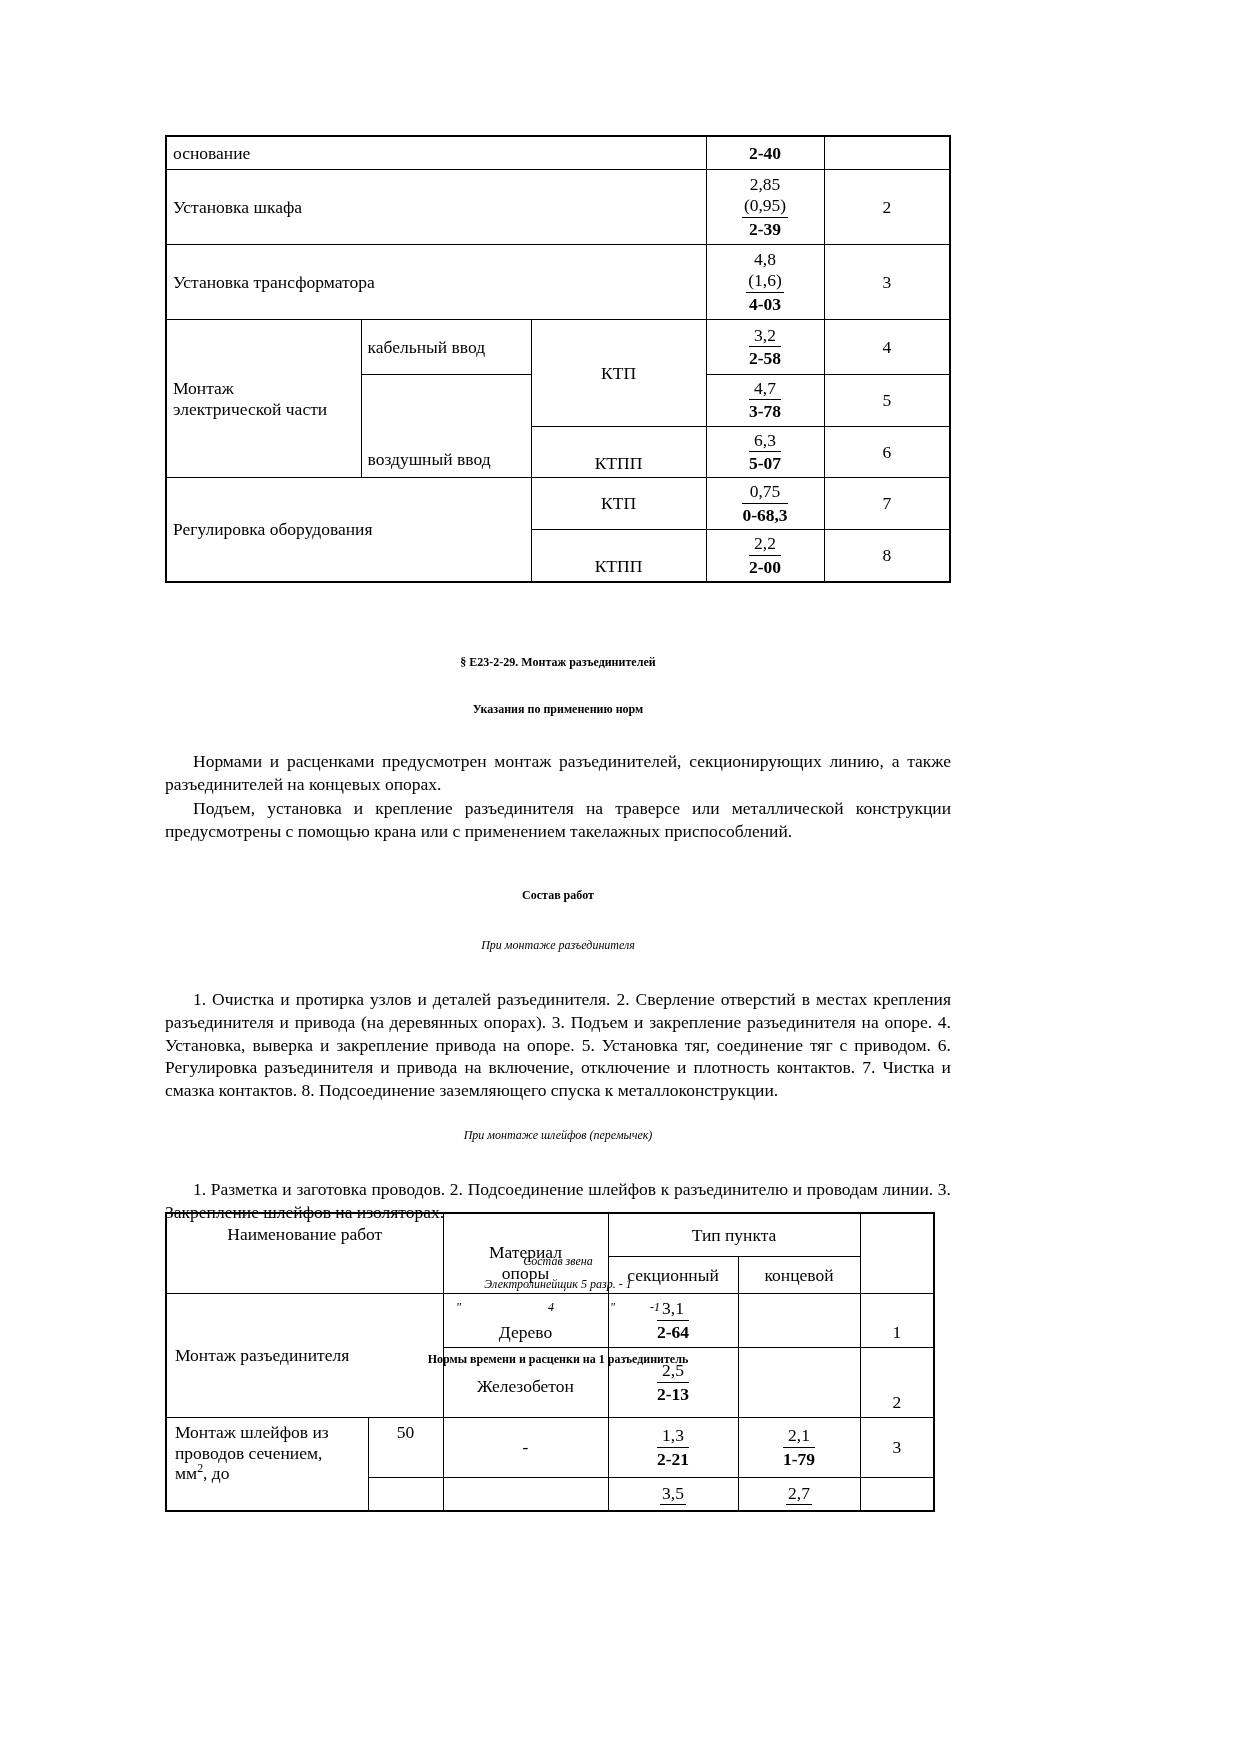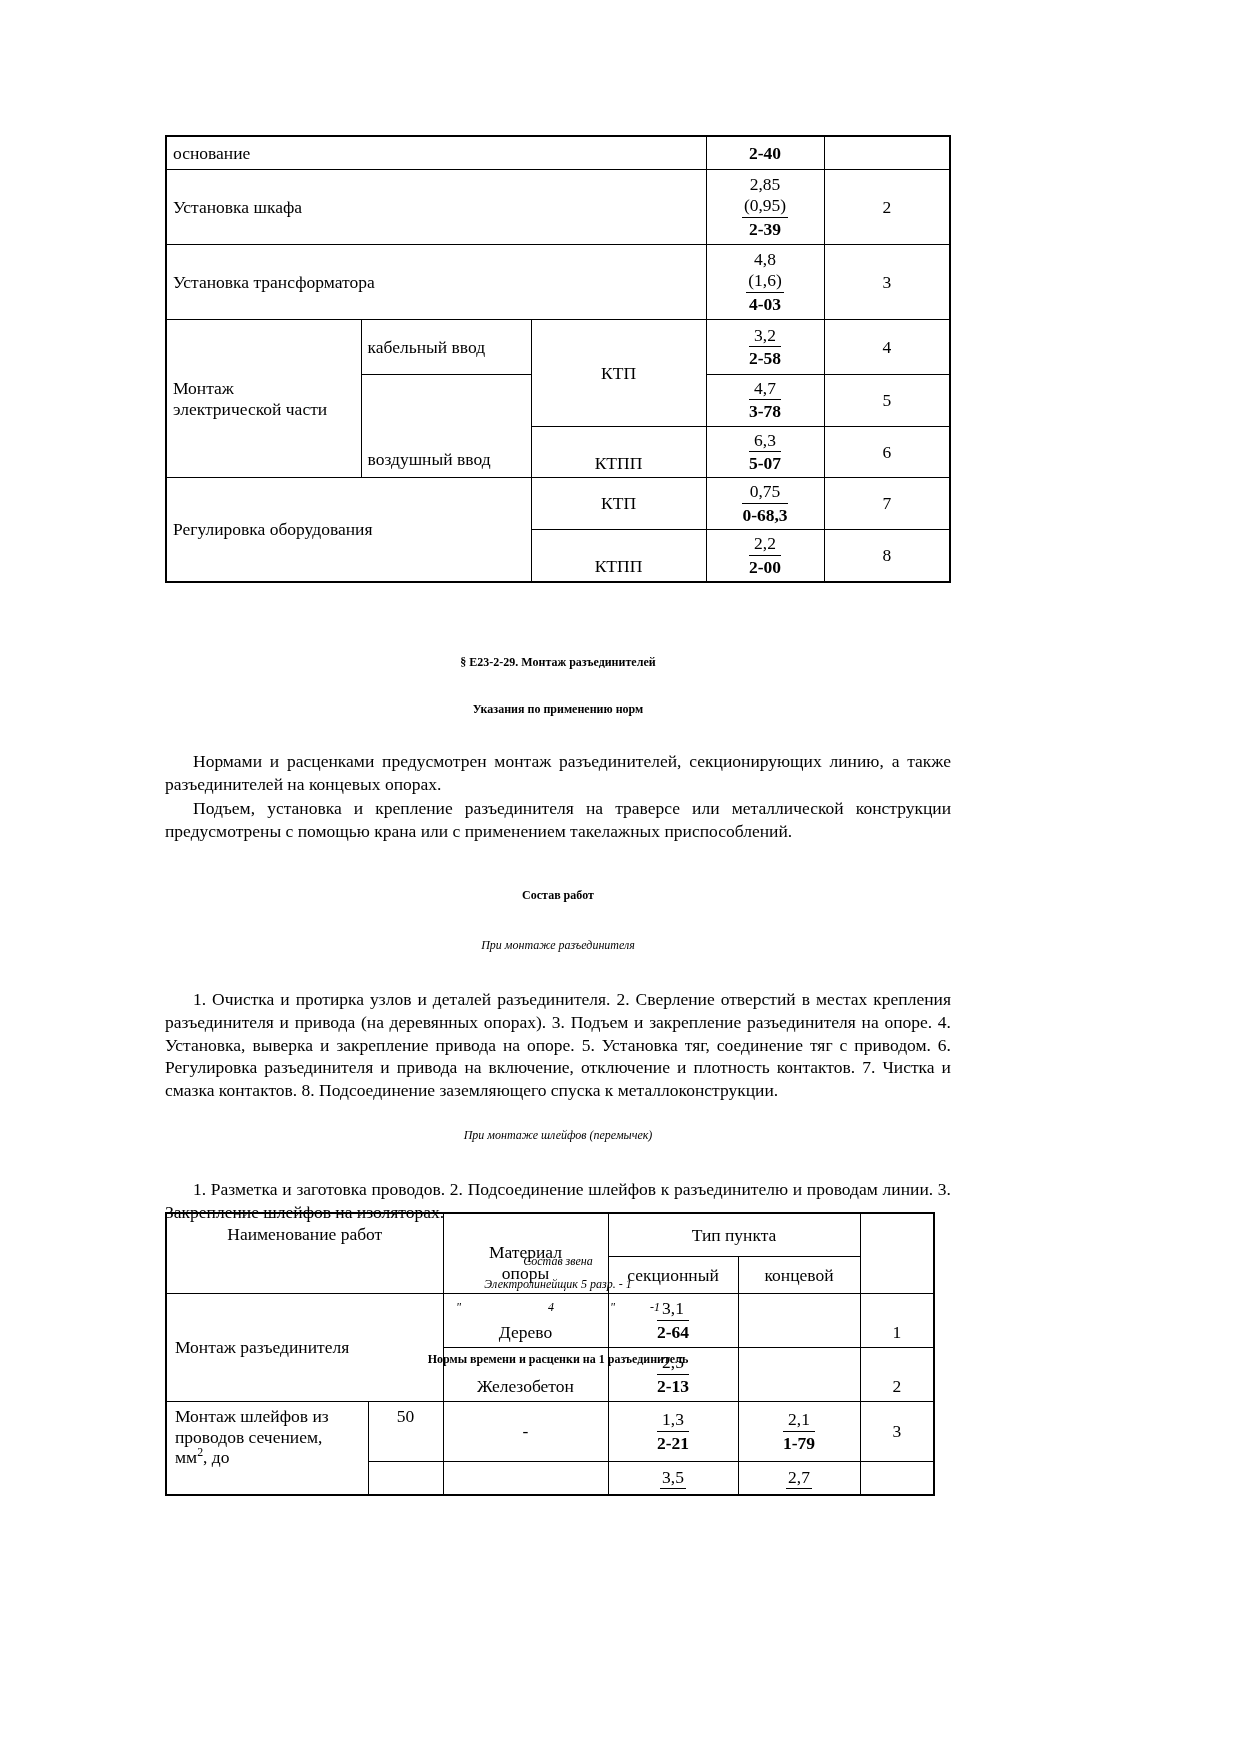--- a/index.html
+++ b/index.html
@@ -280,21 +280,21 @@
           <span class="norm">
             <span class="num">3,1</span>
             <span class="price">2-64</span>
           </span>
         </td>
         <td class="c-val"></td>
         <td class="c-idx" style="vertical-align:bottom;padding-bottom:4px">1</td>
       </tr>
 
       <tr>
-        <td class="mat" style="height:46px;vertical-align:bottom;padding-bottom:4px">Железобетон</td>
+        <td class="mat" style="height:46px;vertical-align:bottom;padding-bottom:20px">Железобетон</td>
         <td class="c-val">
           <span class="norm">
             <span class="num">2,5</span>
             <span class="price">2-13</span>
           </span>
         </td>
         <td class="c-val"></td>
         <td class="c-idx" style="vertical-align:bottom;padding-bottom:4px">2</td>
       </tr>
 

